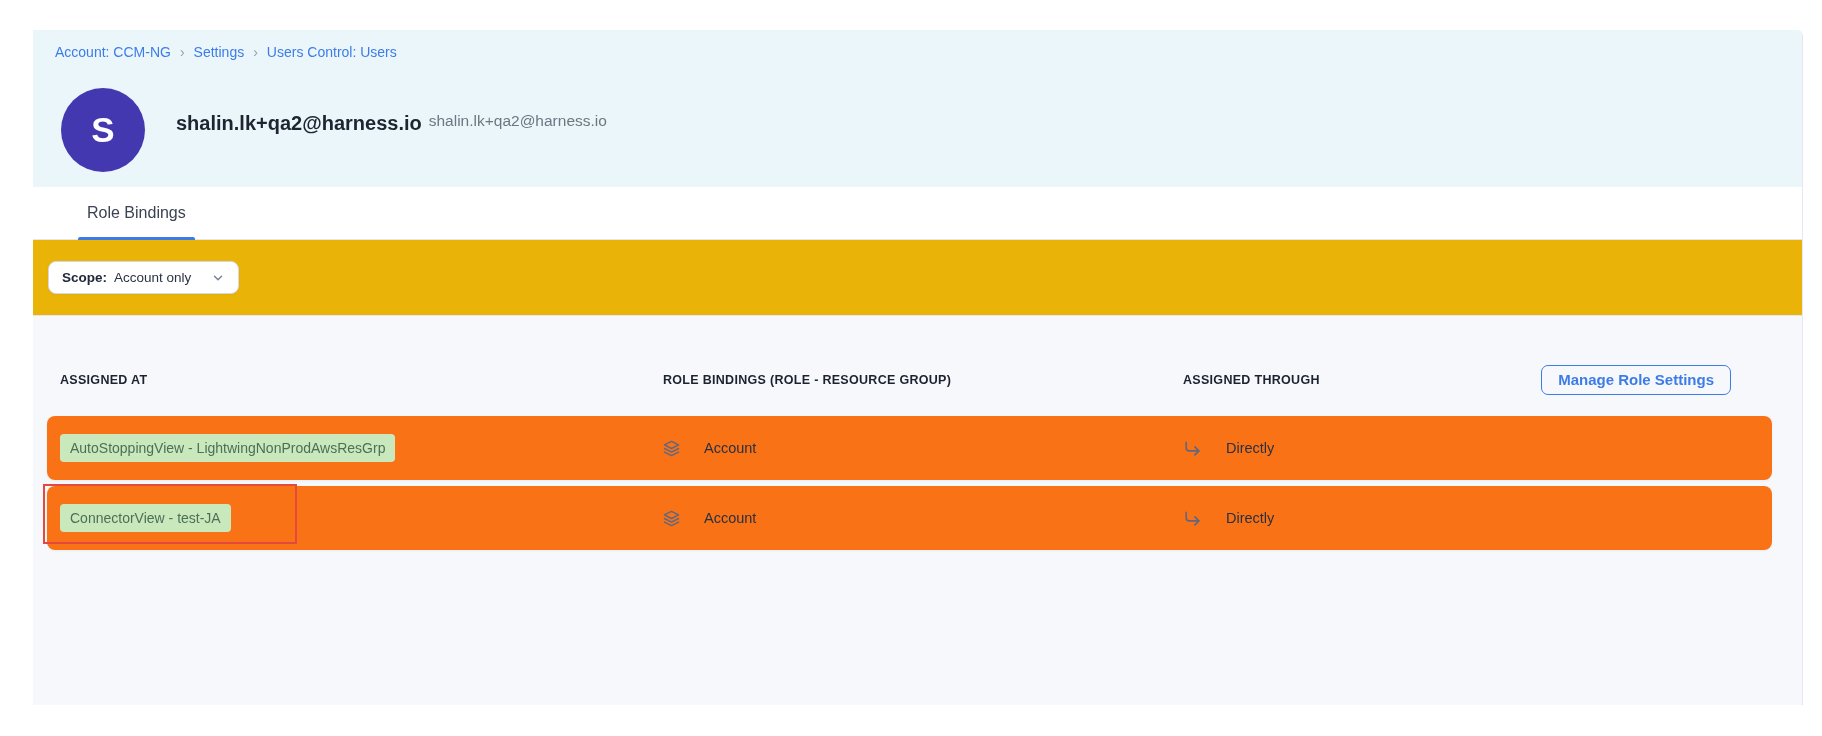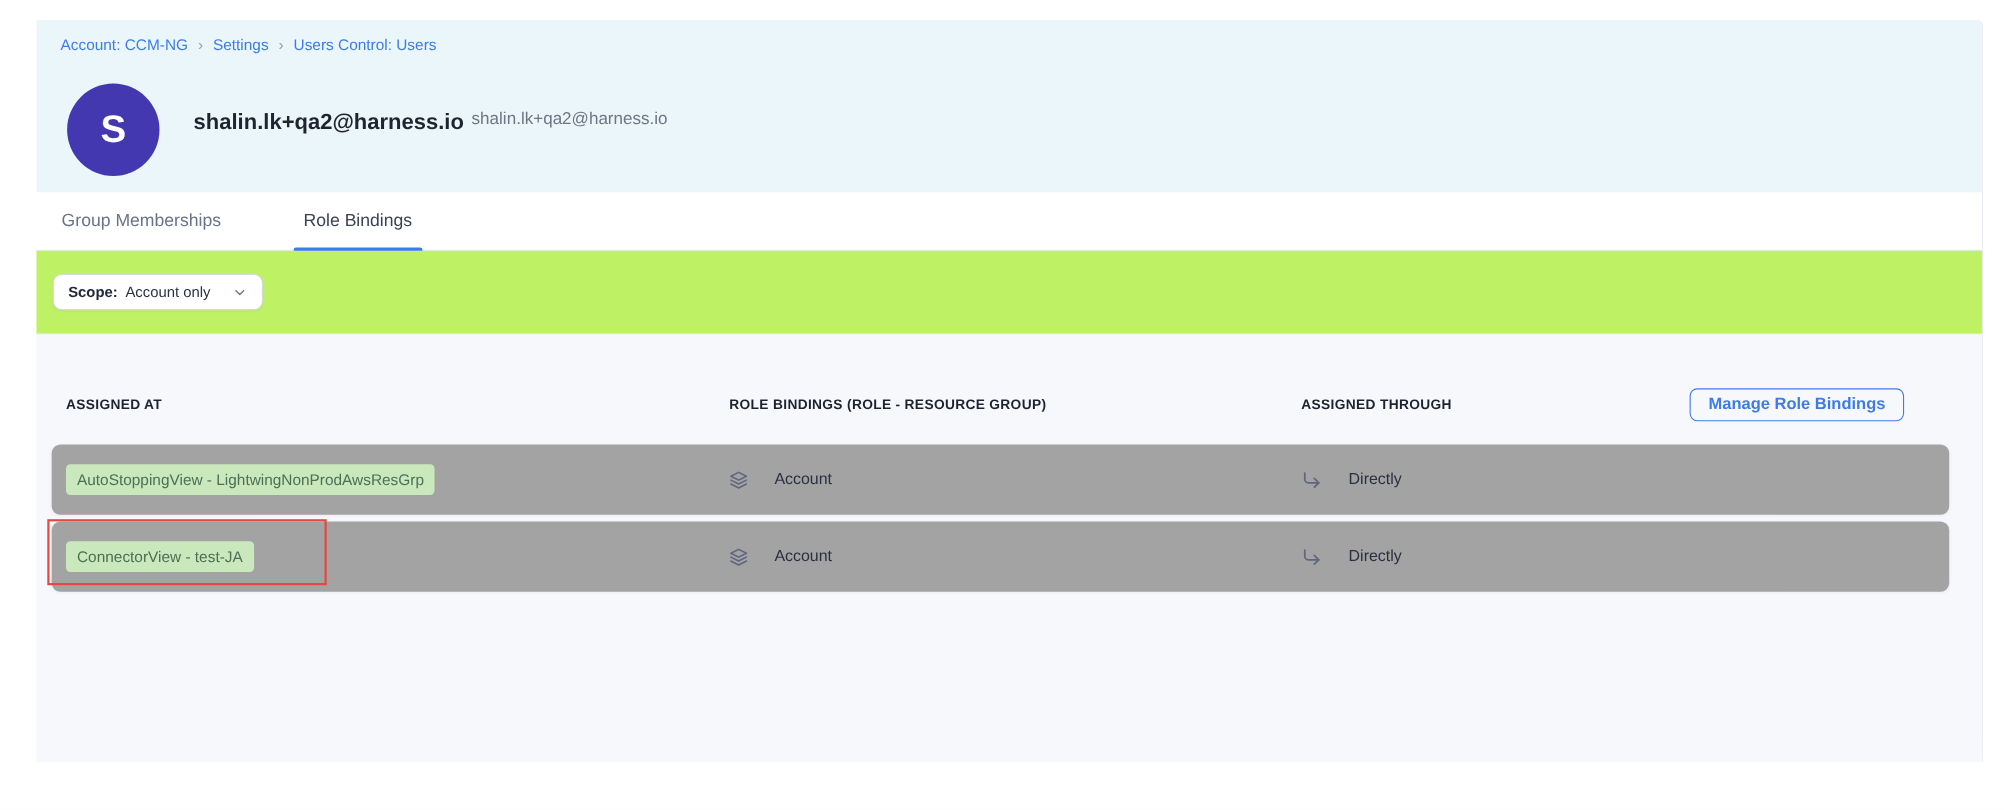--- a/index.html
+++ b/index.html
@@ -14,21 +14,21 @@
   * { box-sizing: border-box; }
   html, body {
     margin: 0; padding: 0;
     width: 1822px; height: 736px;
     background: #ffffff;
     font-family: "Liberation Sans", sans-serif;
     overflow: hidden;
   }
   .panel {
     position: absolute;
-    left: 33px; top: 18px;
+    left: 33px; top: 30px;
     width: 1770px; height: 675px;
     display: flex; flex-direction: column;
     border-right: 1px solid #e4e7ef;
     border-top-right-radius: 6px;
     overflow: hidden;
   }
 
   
   .user-header {
     background: var(--header-band);
@@ -73,21 +73,21 @@
   }
   .tab.active { color: #3b4254; margin-left: 31px; }
   .tab.active::after {
     content: "";
     position: absolute; left: -9px; right: -9px; bottom: -1px;
     height: 3px; background: var(--accent); border-radius: 2px 2px 0 0;
   }
 
   
   .toolbar {
-    background: #bef264;
+    background: #eab308;
     height: 76px; flex: 0 0 auto;
     border-bottom: 1px solid #e3e6ed;
     display: flex; align-items: center;
     padding-left: 15px;
   }
   .scope-select {
     display: flex; align-items: center; gap: 7px;
     border: 1px solid #d5d8e2; border-radius: 8px;
     background: #ffffff;
     padding: 8px 13px;
@@ -122,21 +122,21 @@
     font-family: "Liberation Sans", sans-serif;
     font-size: 15px; font-weight: 600;
     padding: 5px 16px 6px 16px;
     cursor: pointer; white-space: nowrap;
   }
   .row-card {
     position: relative;
     display: grid;
     grid-template-columns: 603px 520px 1fr;
     align-items: center;
-    background: #a3a3a3;
+    background: #f97316;
     border-radius: 8px;
     height: 64px;
     margin: 0 16px 6px 0;
     padding-left: 13px;
     box-shadow: 0 1px 3px rgba(35, 38, 59, 0.05);
   }
   .badge {
     display: inline-block;
     background: var(--badge-bg);
     color: var(--badge-text);
@@ -176,42 +176,41 @@
     <div class="profile-row">
       <div class="avatar">S</div>
       <div class="name-block">
         <div class="display-name">shalin.lk+qa2@harness.io</div>
         <div class="user-email">shalin.lk+qa2@harness.io</div>
       </div>
     </div>
   </div>
 
   <div class="tabs-bar">
-    <div class="tab">Group Memberships</div>
     <div class="tab active">Role Bindings</div>
   </div>
 
   <div class="toolbar">
     <div class="scope-select">
       <span class="scope-label">Scope:</span>
       <span class="scope-value">Account only</span>
       <span class="scope-chevron">
         <svg width="14" height="14" viewBox="0 0 24 24" fill="none" stroke="currentColor" stroke-width="2.4" stroke-linecap="round" stroke-linejoin="round">
             <polyline points="6 9 12 15 18 9"></polyline>
           </svg>
       </span>
     </div>
   </div>
 
   <div class="table-section">
     <div class="table-header">
       <div class="col-label">ASSIGNED AT</div>
       <div class="col-label">ROLE BINDINGS (ROLE - RESOURCE GROUP)</div>
       <div class="col-label">ASSIGNED THROUGH</div>
-      <button class="manage-btn">Manage Role Bindings</button>
+      <button class="manage-btn">Manage Role Settings</button>
     </div>
     <div>
   <div class="row-card">
 
     <div>
       <span class="badge">AutoStoppingView - LightwingNonProdAwsResGrp</span>
     </div>
     <div class="cell-with-icon">
       <span class="cell-icon">
         <svg width="17" height="17" viewBox="0 0 24 24" fill="none" stroke="currentColor" stroke-width="2" stroke-linecap="round" stroke-linejoin="round">

